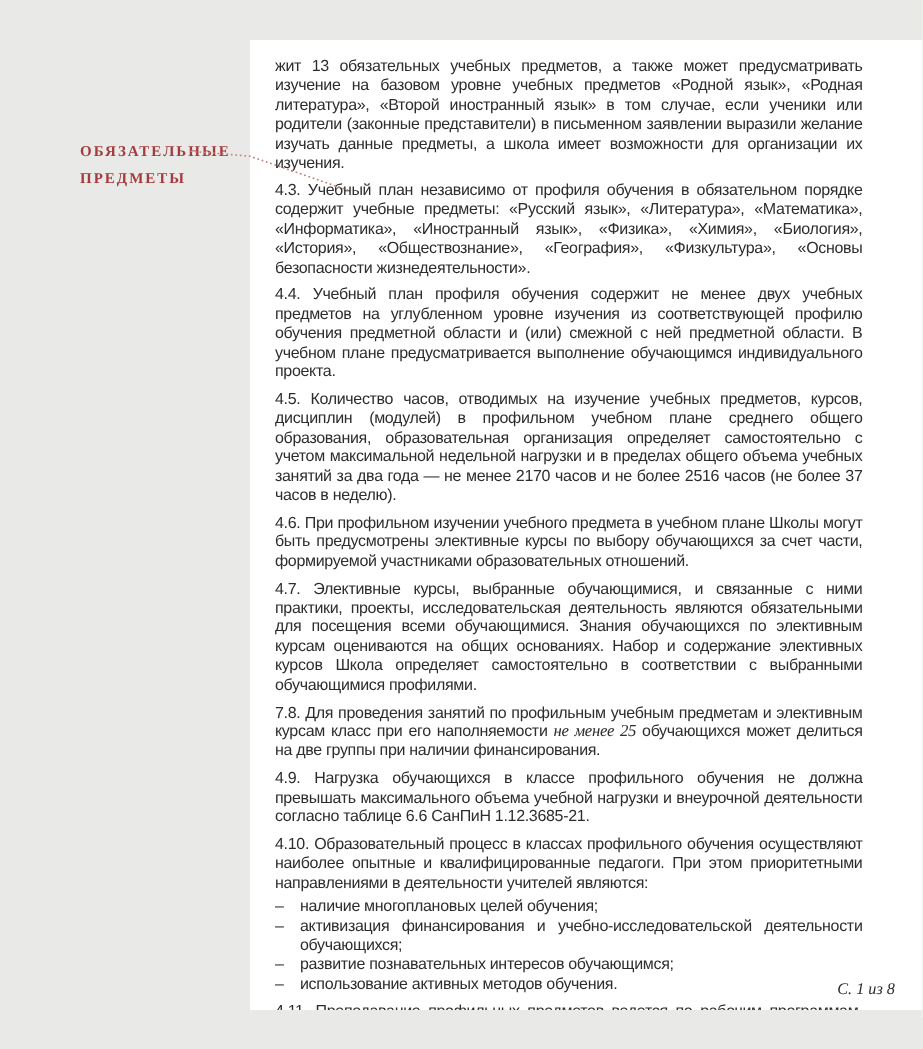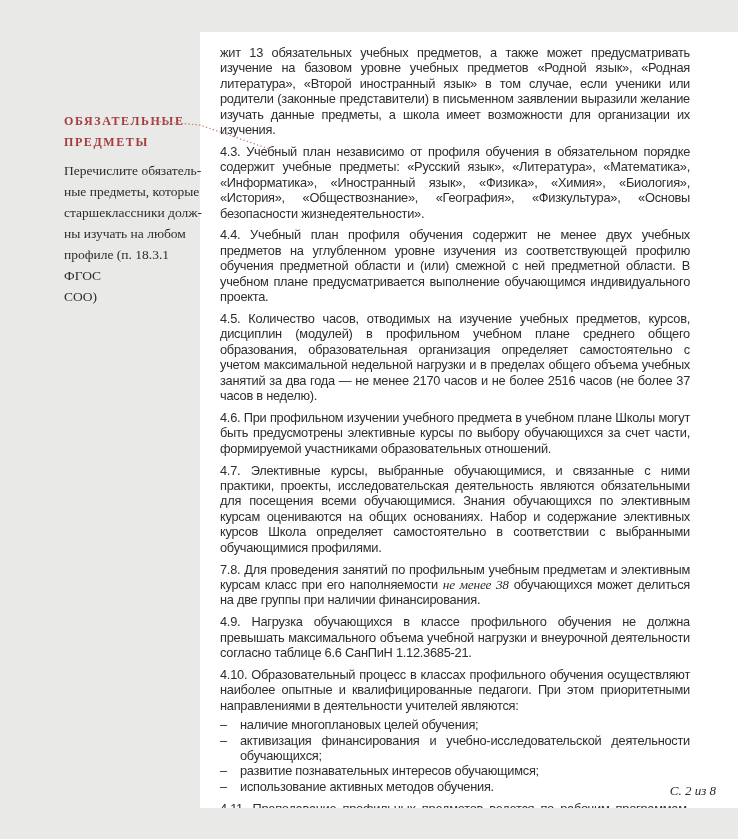--- a/index.html
+++ b/index.html
@@ -119,46 +119,40 @@
   }
 </style>
 </head>
 <body>
 
 <div class="canvas">
 
   <div class="margin-note">
     <div class="heading" style="color:#a43c3e;">ОБЯЗАТЕЛЬНЫЕ
 ПРЕДМЕТЫ</div>
-    <div class="note-text">Перечислите обязатель-
-ные предметы, которые
-старшеклассники долж-
-ны изучать на любом
-профиле (п. 18.3.1 ФГОС
-СОО)</div>
   </div>
 
   <div class="paper">
 
     <div class="doc-body">
 
       <p>жит 13 обязательных учебных предметов, а также может предусматривать изучение на базовом уровне учебных предметов «Родной язык», «Родная литература», «Второй иностранный язык» в том случае, если ученики или родители (законные представители) в письменном заявлении выразили желание изучать данные предметы, а школа имеет возможности для организации их изучения.</p>
 
       <p>4.3. Учебный план независимо от профиля обучения в обязательном порядке содержит учебные предметы: «Русский язык», «Литература», «Математика», «Информатика», «Иностранный язык», «Физика», «Химия», «Биология», «История», «Обществознание», «География», «Физкультура», «Основы безопасности жизнедеятельности».</p>
 
       <p>4.4. Учебный план профиля обучения содержит не менее двух учебных предметов на углубленном уровне изучения из соответствующей профилю обучения предметной области и (или) смежной с ней предметной области. В учебном плане предусматривается выполнение обучающимся индивидуального проекта.</p>
 
       <p>4.5. Количество часов, отводимых на изучение учебных предметов, курсов, дисциплин (модулей) в профильном учебном плане среднего общего образования, образовательная организация определяет самостоятельно с учетом максимальной недельной нагрузки и в пределах общего объема учебных занятий за два года — не менее 2170 часов и не более 2516 часов (не более 37 часов в неделю).</p>
 
       <p>4.6. При профильном изучении учебного предмета в учебном плане Школы могут быть предусмотрены элективные курсы по выбору обучающихся за счет части, формируемой участниками образовательных отношений.</p>
 
       <p>4.7. Элективные курсы, выбранные обучающимися, и связанные с ними практики, проекты, исследовательская деятельность являются обязательными для посещения всеми обучающимися. Знания обучающихся по элективным курсам оцениваются на общих основаниях. Набор и содержание элективных курсов Школа определяет самостоятельно в соответствии с выбранными обучающимися профилями.</p>
 
       <p>
-        <span>7.8. Для проведения занятий по профильным учебным предметам и элективным курсам класс при его наполняемости </span><span class="serif-italic">не менее 38</span><span> обучающихся может делиться на две группы при наличии финансирования.</span>
+        <span>7.8. Для проведения занятий по профильным учебным предметам и элективным курсам класс при его наполняемости </span><span class="serif-italic">не менее 25</span><span> обучающихся может делиться на две группы при наличии финансирования.</span>
       </p>
 
       <p>4.9. Нагрузка обучающихся в классе профильного обучения не должна превышать максимального объема учебной нагрузки и внеурочной деятельности согласно таблице 6.6 СанПиН 1.12.3685-21.</p>
 
       <p style="margin-bottom:4px;">4.10. Образовательный процесс в классах профильного обучения осуществляют наиболее опытные и квалифицированные педагоги. При этом приоритетными направлениями в деятельности учителей являются:</p>
 
       <div class="bullet-list">
         <div class="bullet-row">
           <span class="bullet-marker">–</span>
           <span class="bullet-text">наличие многоплановых целей обучения;</span>
@@ -178,21 +172,21 @@
       </div>
 
       <p>4.11. Преподавание профильных предметов ведется по рабочим программам, разработанным в соответствии с ФГОС СОО и ФОП СОО.</p>
 
       <p>
         <span>4.12. Рабочие программы по учебным предметам </span><span class="serif-italic">составляются педагогами в соответствии с учебными планами среднего общего образования по профи-</span>
       </p>
 
     </div>
 
-    <div class="page-indicator">С. 2 из 8</div>
+    <div class="page-indicator">С. 1 из 8</div>
 
     <div class="fold-flap"></div>
   </div>
 
   <svg class="connector-svg" viewBox="0 0 738 839" xmlns="http://www.w3.org/2000/svg">
     <path d="M153 121 L200 125 L278 152" fill="none" stroke="#c98179" stroke-width="1.4" stroke-dasharray="0.2 3.4" stroke-linecap="round"></path>
   </svg>
 
 </div>
 

